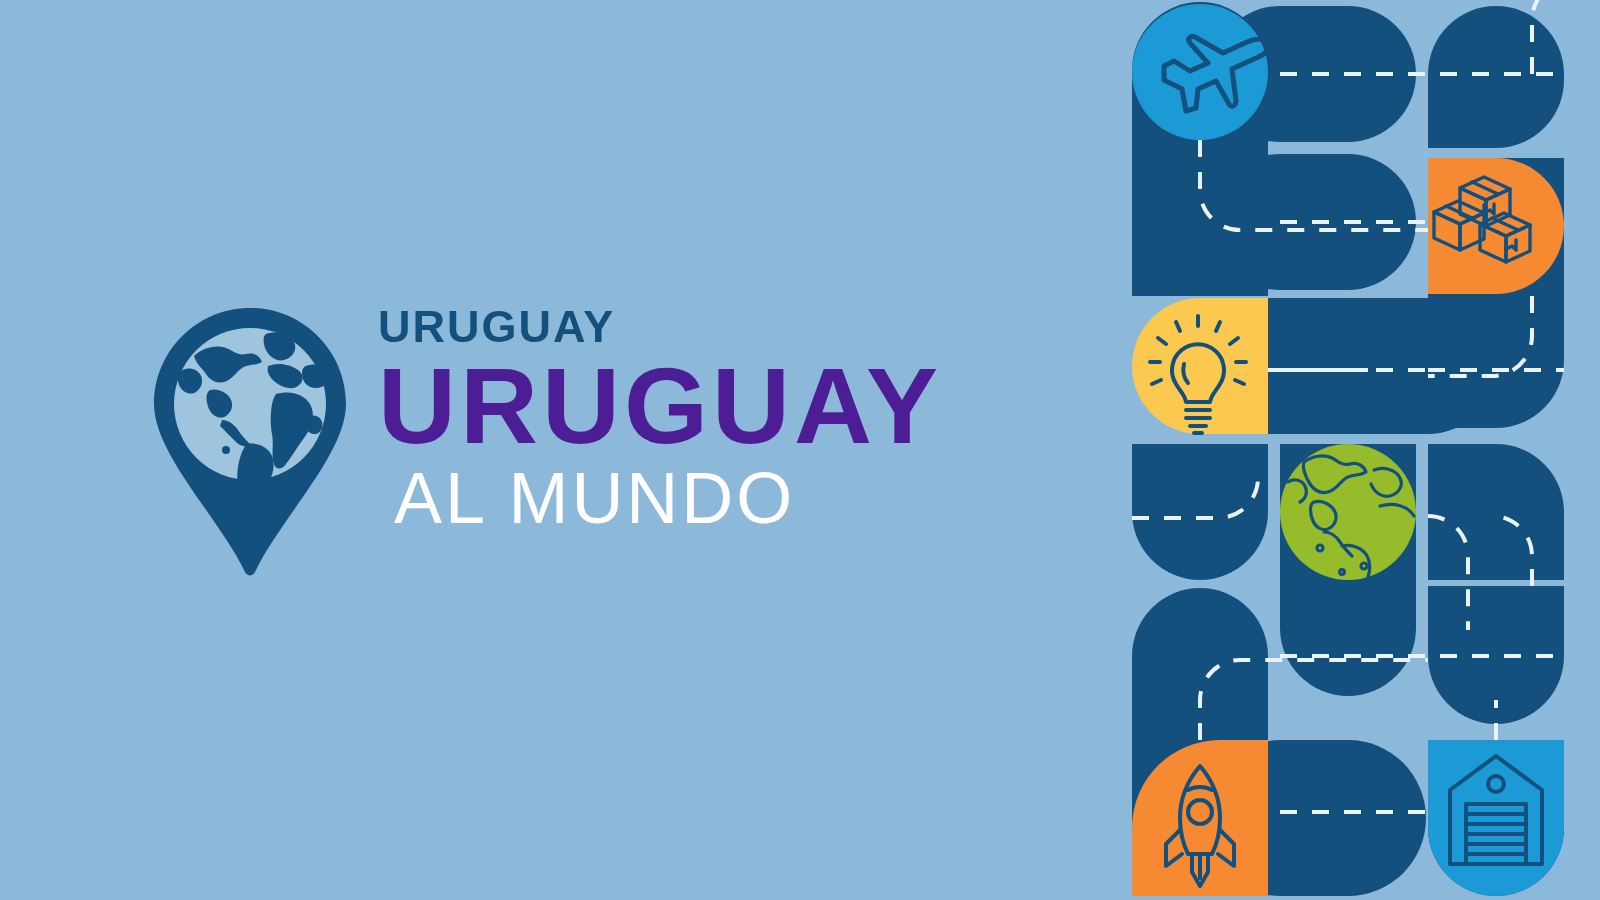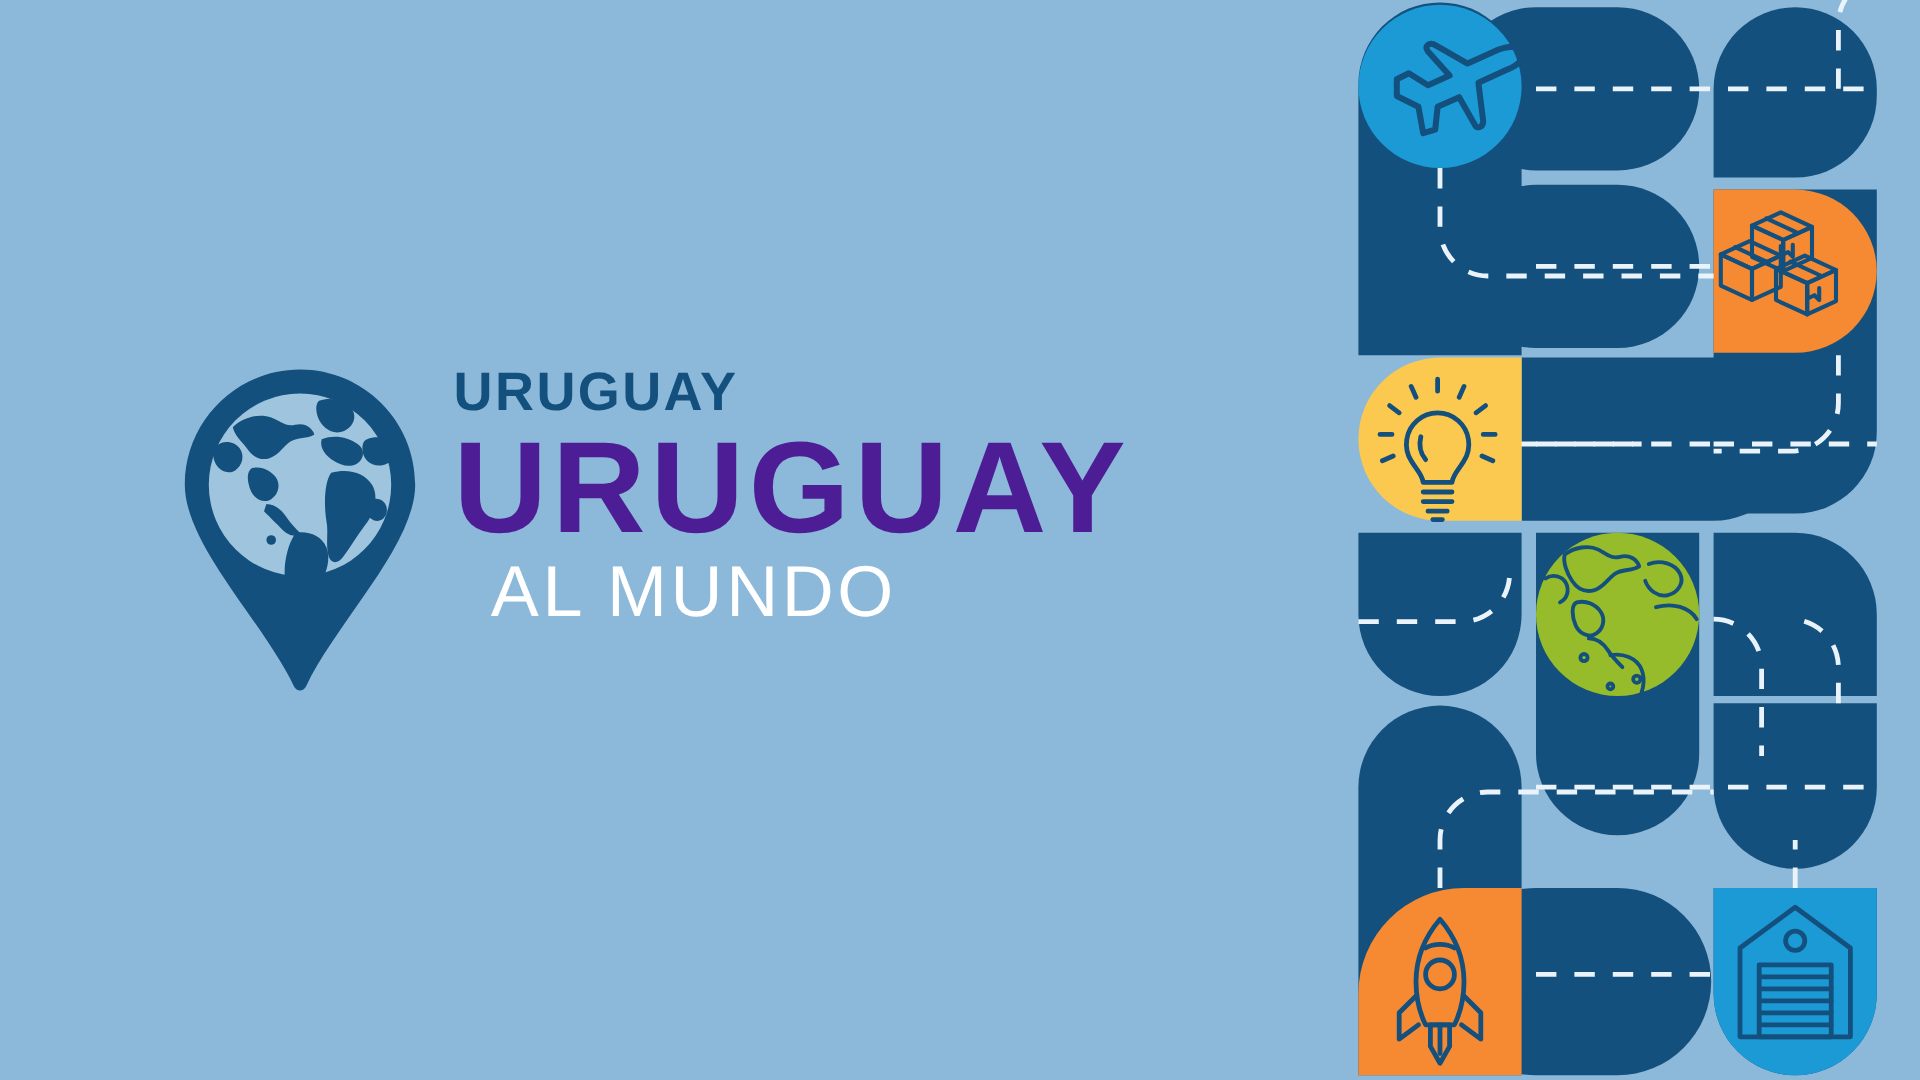--- a/index.html
+++ b/index.html
@@ -52,26 +52,26 @@
   #brand-main {
     color: #4c1d95;
     font-size: 108px;
     font-weight: 700;
     letter-spacing: 4px;
     line-height: 1.02;
     display: block;
   }
   #brand-sub {
     color: #ffffff;
-    font-size: 60px;
+    font-size: 72px;
     font-weight: 400;
     letter-spacing: 3px;
     line-height: 1.05;
     display: block;
-    margin-left: 31px;
+    margin-left: 16px;
   }
 
   
   #icon-grid {
     position: absolute;
     left: 1128px;
     top: 0;
     width: 472px;
     height: 900px;
   }

